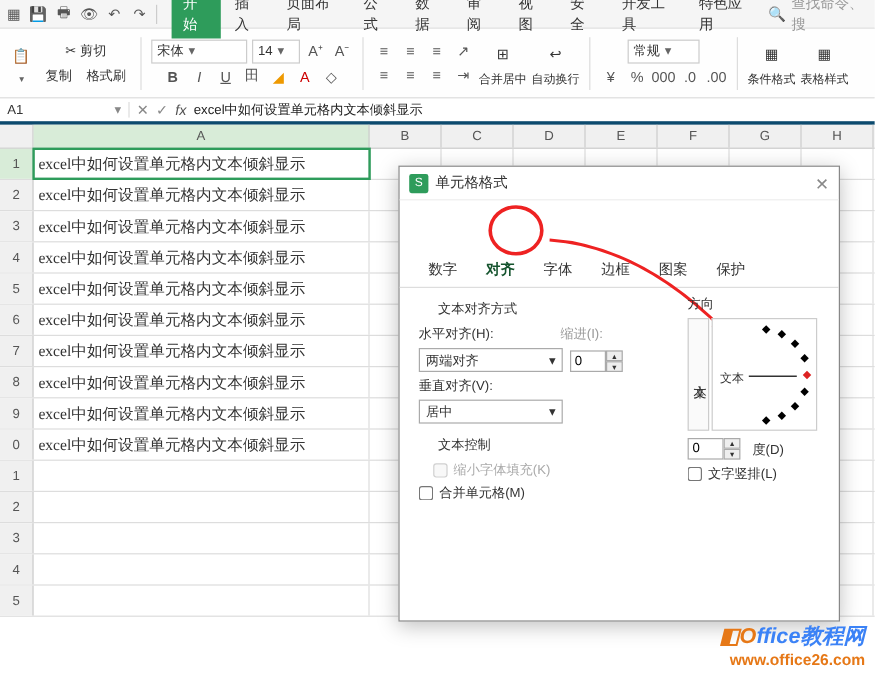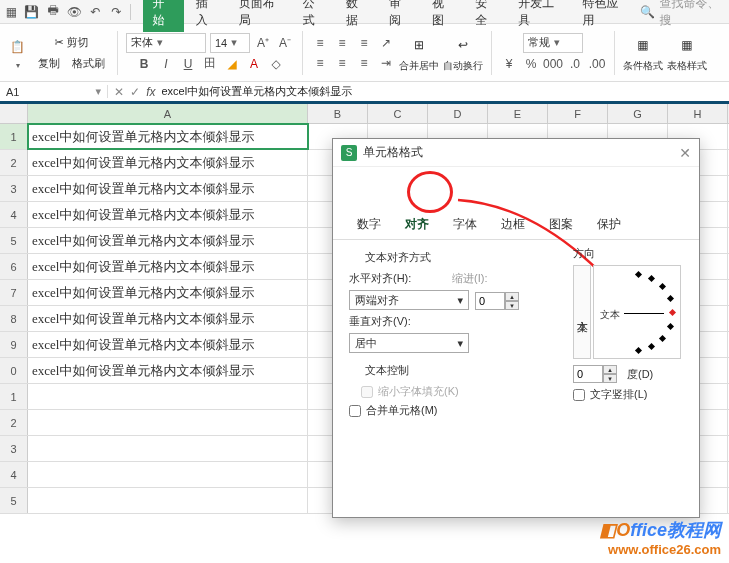--- a/index.html
+++ b/index.html
@@ -429,21 +429,21 @@
   </div>
   <div class="red-circle"></div>
   <svg class="red-arrow" width="160" height="100">
     <path d="M 5 5 Q 80 10 150 80" stroke="#e22" stroke-width="2.5" fill="none"></path>
     <path d="M 150 80 l -10 -3 l 4 -7 z" fill="#e22"></path>
   </svg>
   <div class="dlg-body">
     <div class="fieldset-label">文本对齐方式</div>
     <div class="form-row">
       <span class="form-label">水平对齐(H):</span>
-      <span style="margin-left:17px;font-size:11px;color:#999">缩进(I):</span>
+      <span style="margin-left:32px;font-size:11px;color:#999">缩进(I):</span>
     </div>
     <div class="form-row">
       <div class="select sel-w">
           <span>两端对齐</span>
           <span>▾</span>
         </div>
       <div class="spin">
         <input value="0" style="">
         <div class="btns">
             <div class="b">▴</div>

